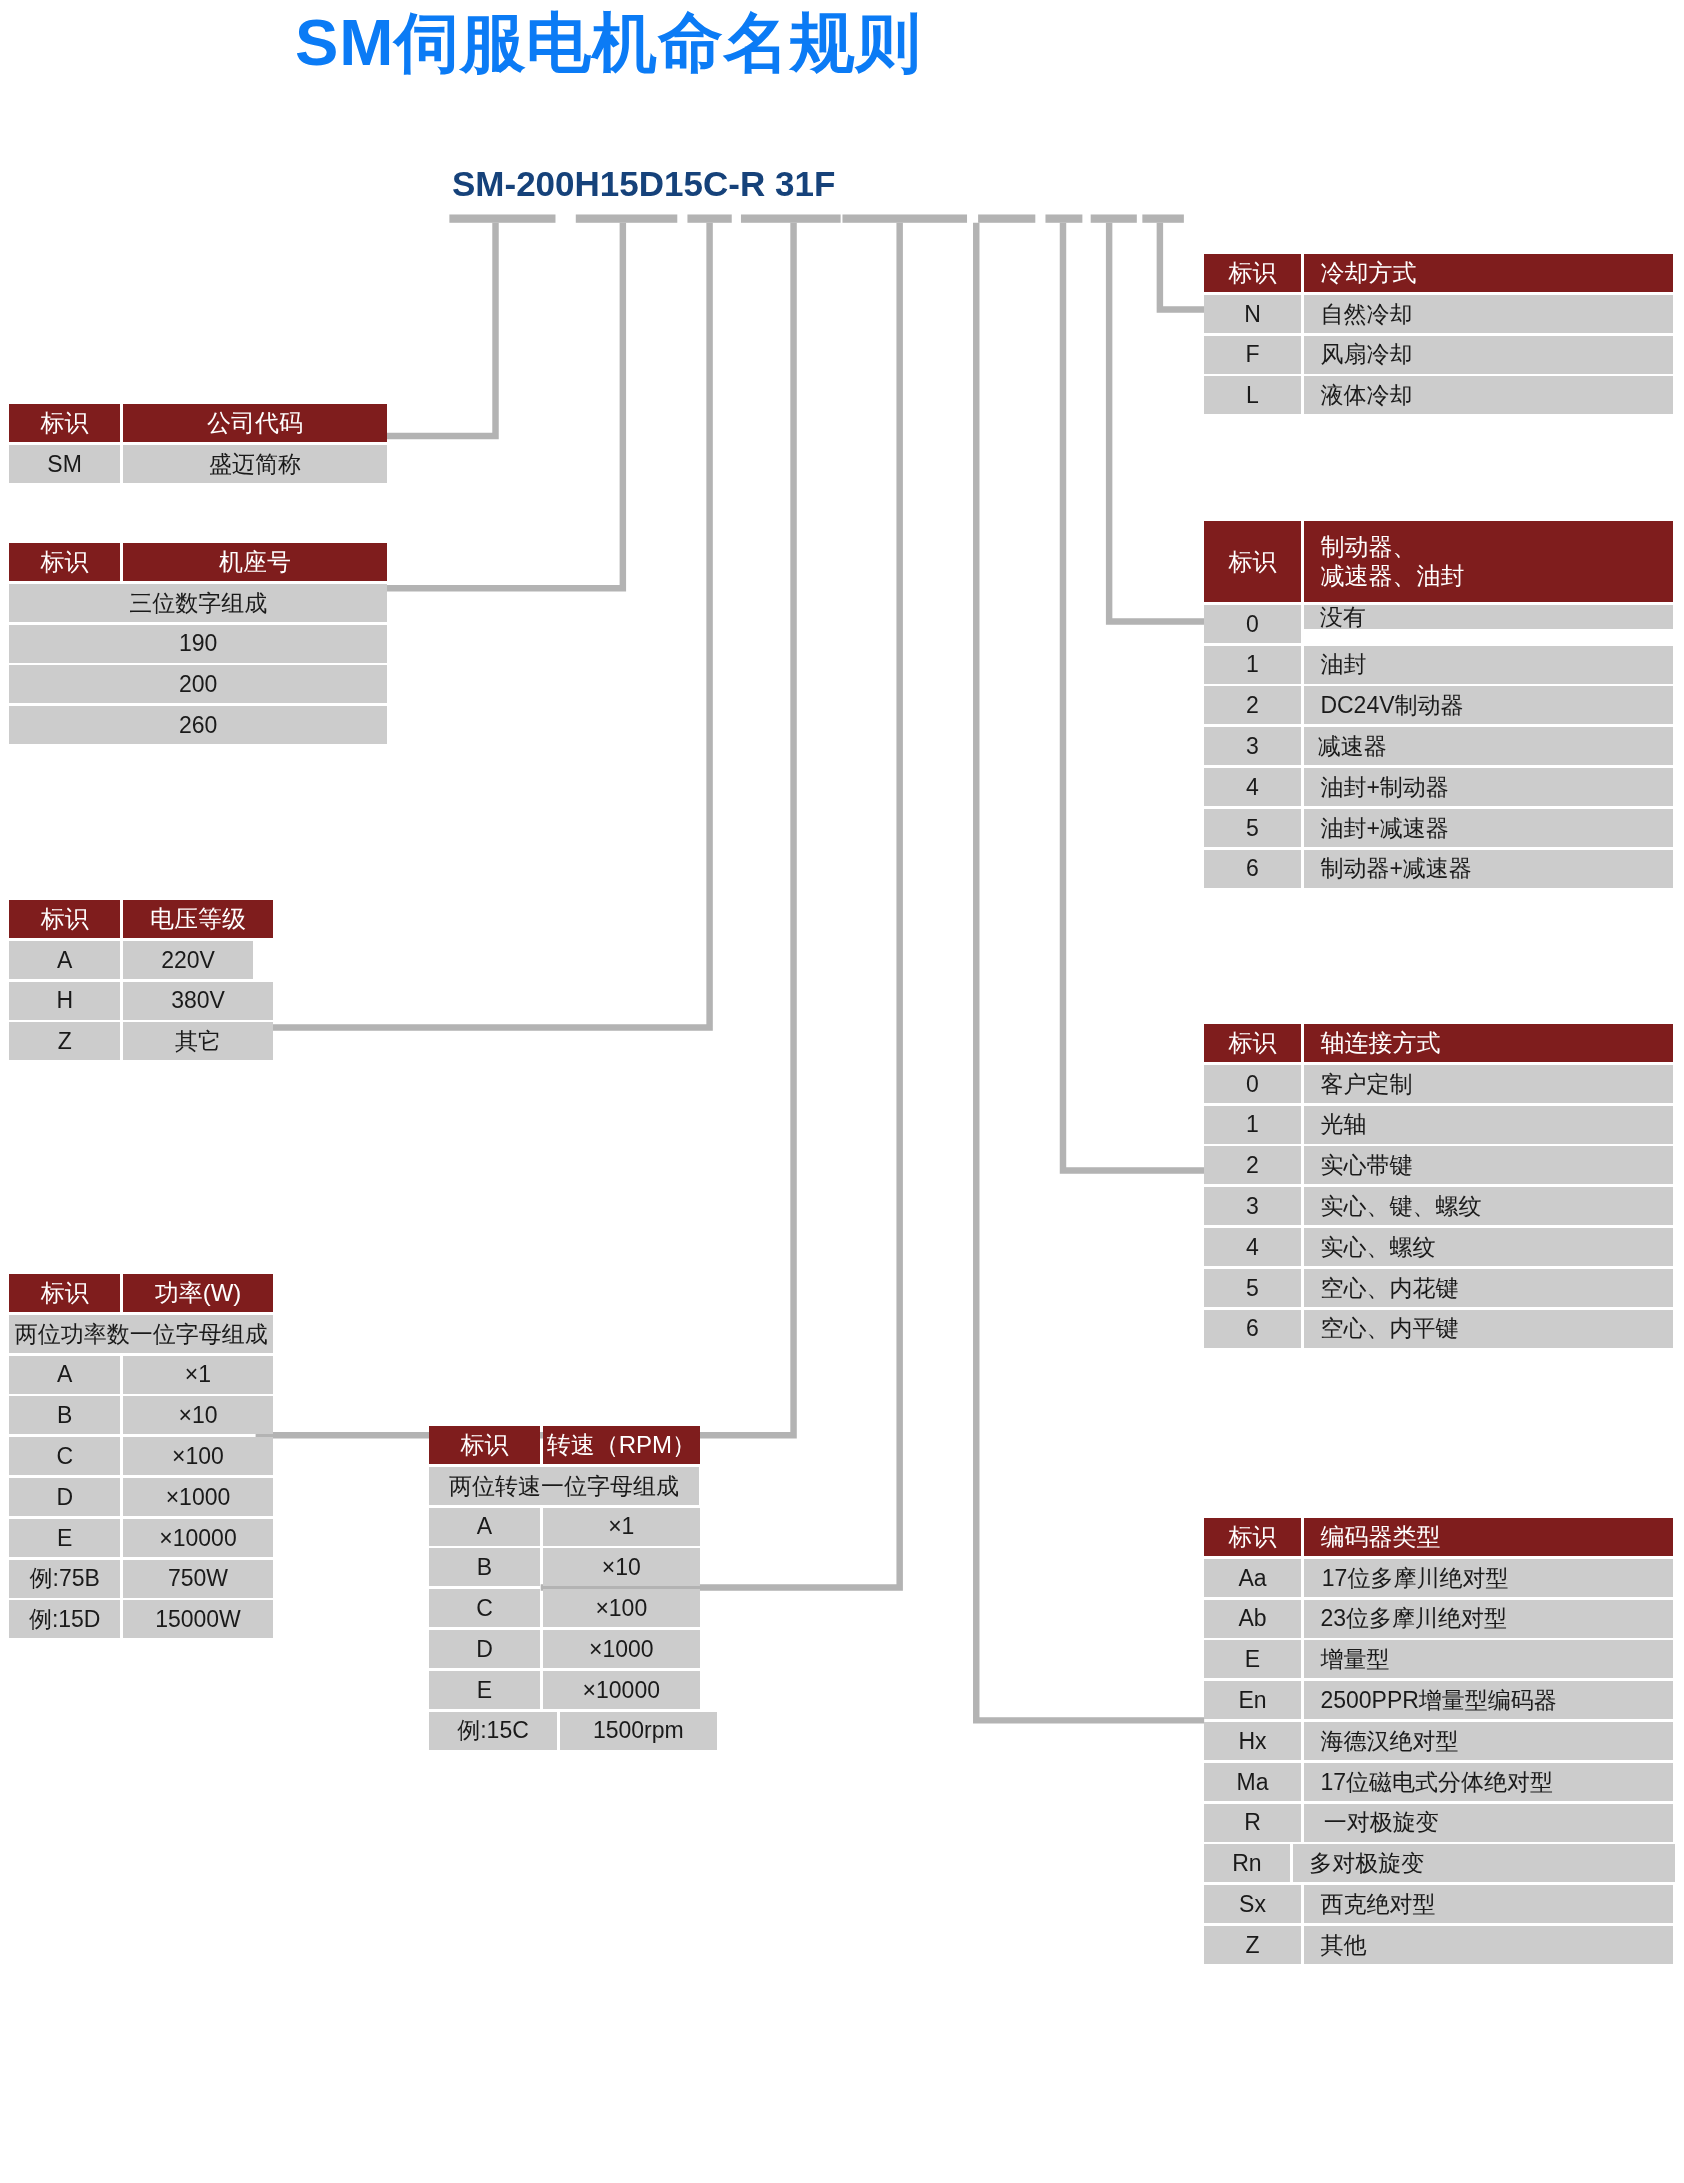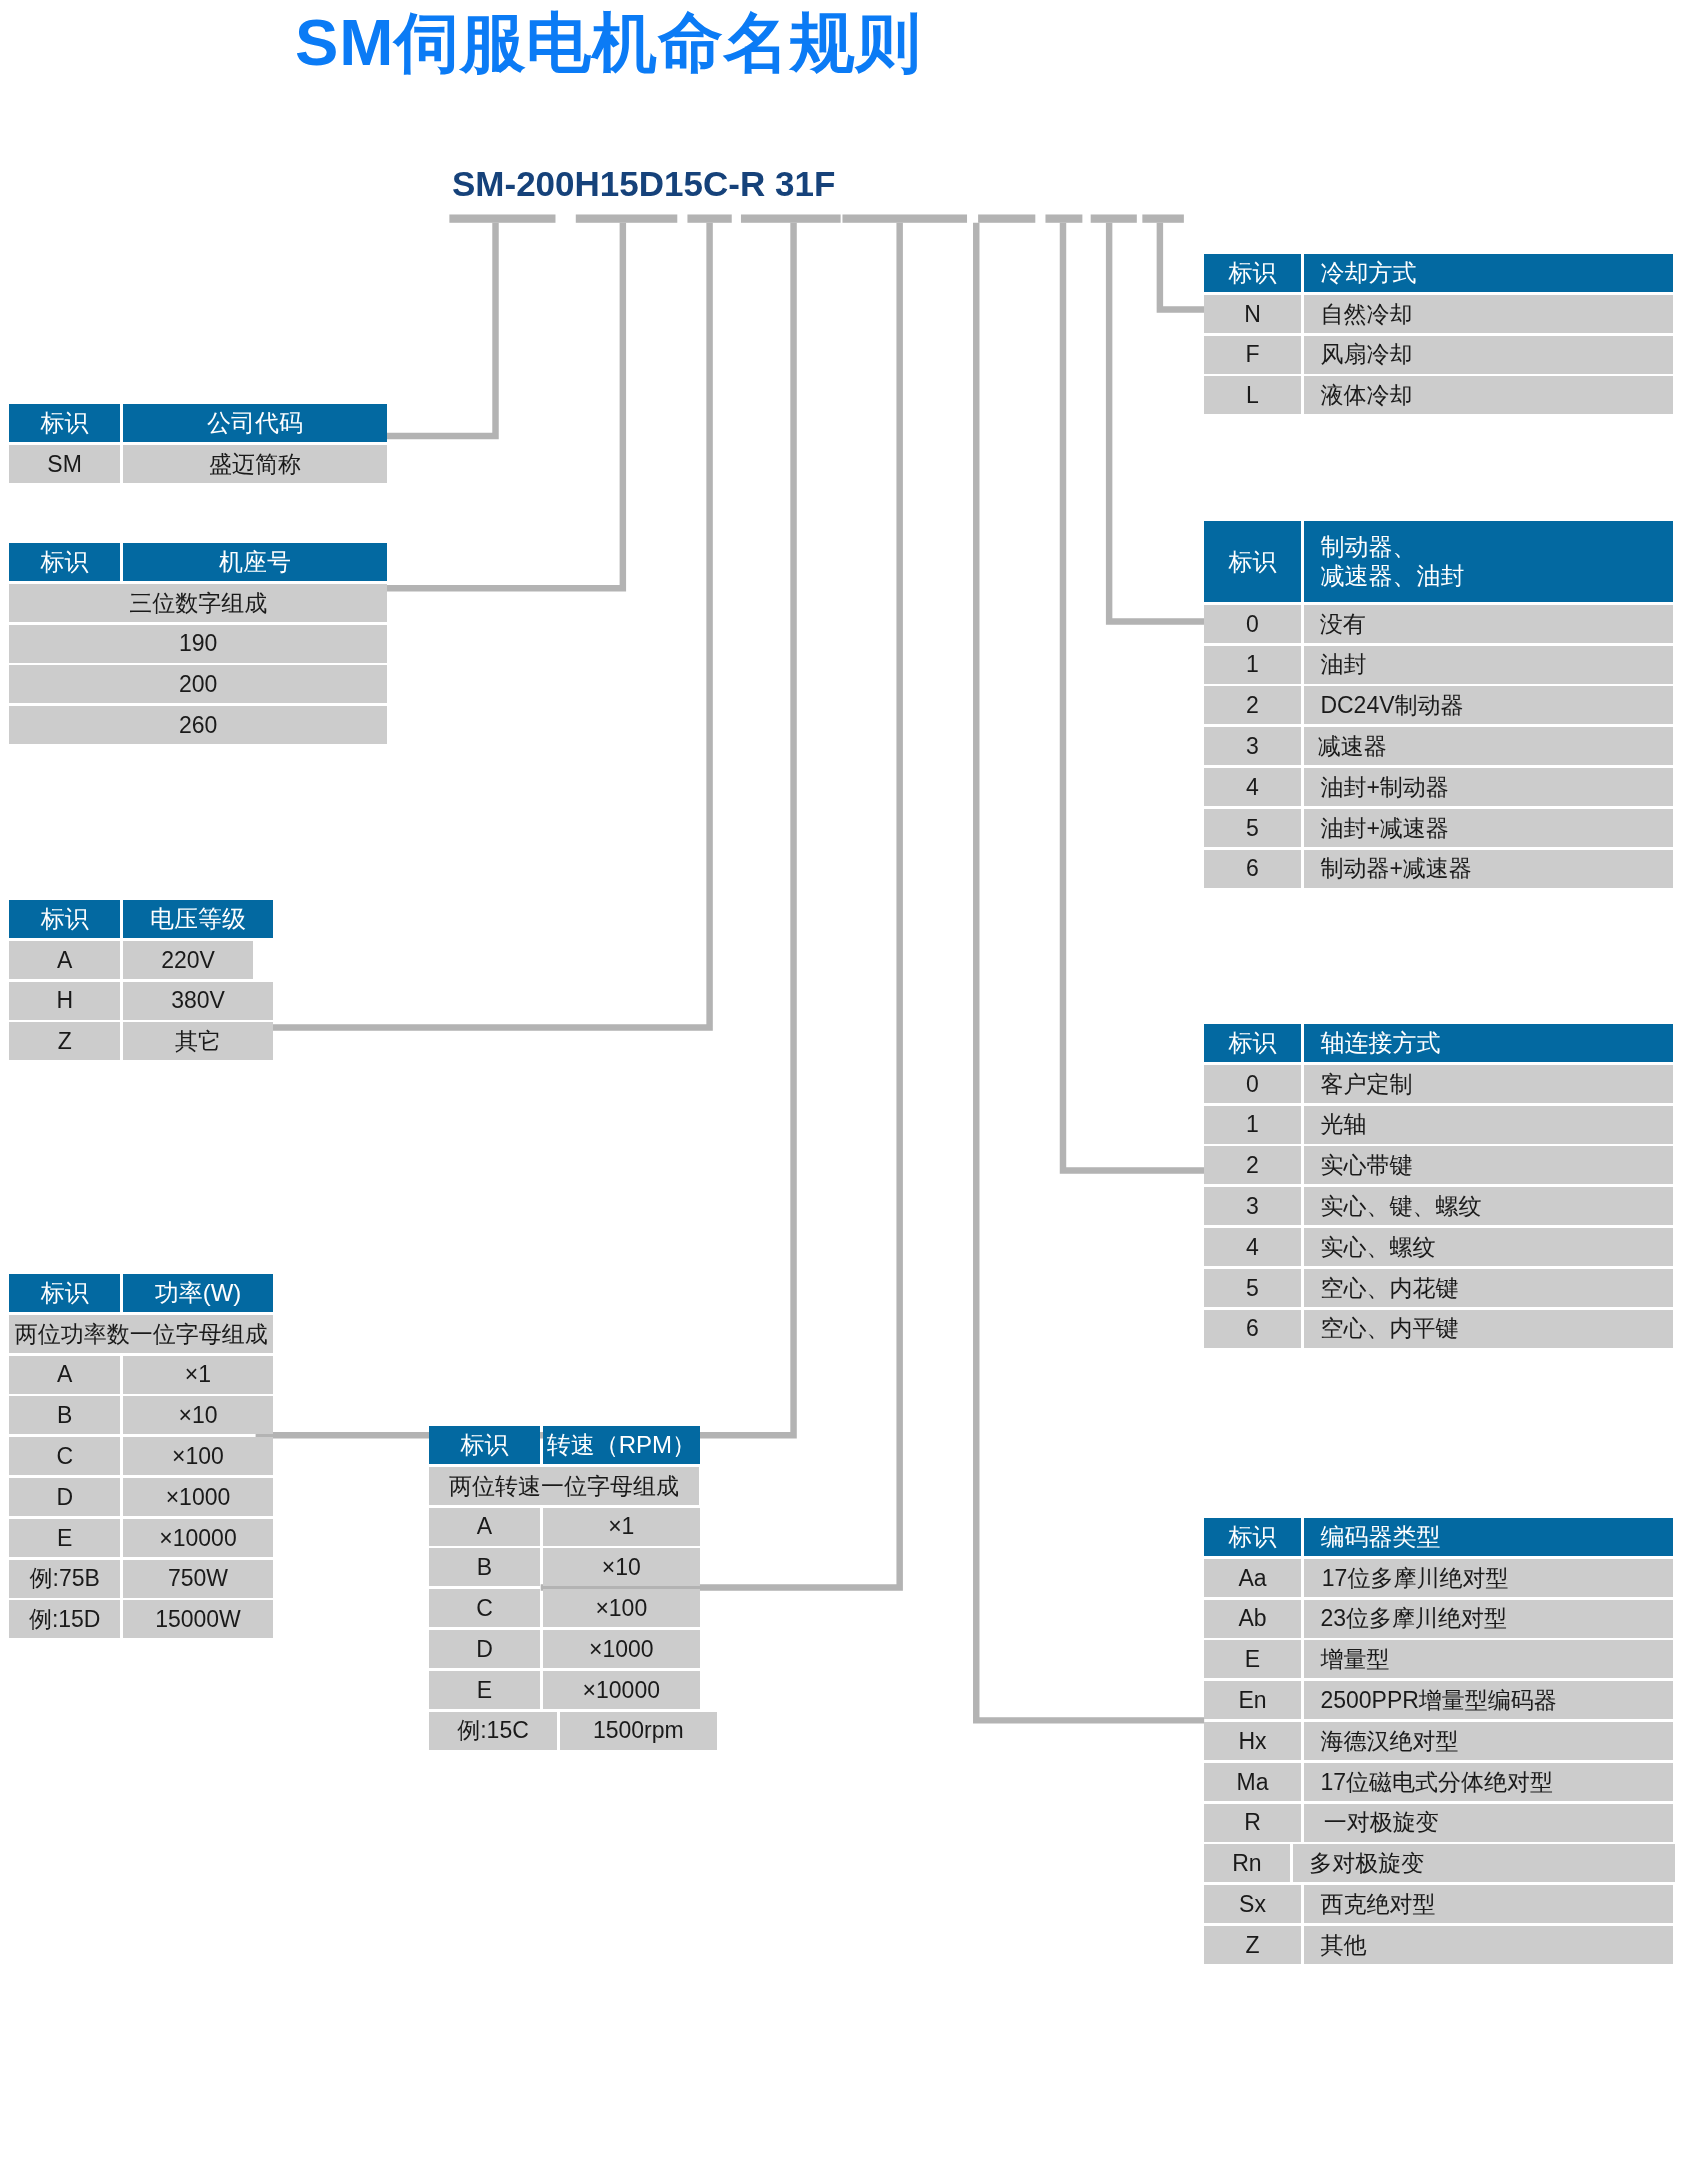--- a/index.html
+++ b/index.html
@@ -25,21 +25,21 @@
   }
   #code-line span{display:inline-block;}
 
   
   #wires{position:absolute;left:0;top:0;width:1684px;height:2184px;pointer-events:none;}
 
   
   .tbl{position:absolute;border-collapse:separate;border-spacing:0;}
   .tbl .r{display:flex;width:100%;margin-bottom:2.8px;}
   .tbl .r:last-child{margin-bottom:0;}
-  .hd .c{background:#0369a1;color:#ffffff;}
+  .hd .c{background:#7f1d1d;color:#ffffff;}
   .c{
     background:#cccccc;color:#1a1a1a;
     display:flex;align-items:center;justify-content:center;
     font-size:23px;box-sizing:border-box;
     padding:1.8px 3.7px;line-height:1.15;
   }
   .c.left{justify-content:flex-start;padding-left:16.6px;}
   .c.k{margin-right:2.8px;}
   .c.full{width:100%;}
   .hd .c{font-size:24px;}
@@ -240,21 +240,21 @@
   <div class="tbl right-tbl" style="left:1204px;top:521px;width:471px;">
     <div class="r hd">
       <div class="c k" style="width:97px;height:81px;">标识</div>
       <div class="c two-line" style="width:369px;height:81px;">
         <span>制动器、</span>
         <span>减速器、油封</span>
       </div>
     </div>
     <div class="r">
       <div class="c k" style="width: 97px; height: 38px;">0</div>
-      <div class="c left" style="width: 369px; height: 38px; padding-left: 16px;">没有</div>
+      <div class="c left" style="width: 369px; height: 24px; padding-left: 16px;">没有</div>
     </div>
     <div class="r">
       <div class="c k" style="width: 97px; height: 38px;">1</div>
       <div class="c left" style="width: 369px; height: 38px;">油封</div>
     </div>
     <div class="r">
       <div class="c k" style="width: 97px; height: 38px;">2</div>
       <div class="c left" style="width: 369px; height: 38px;">DC24V制动器</div>
     </div>
     <div class="r">

